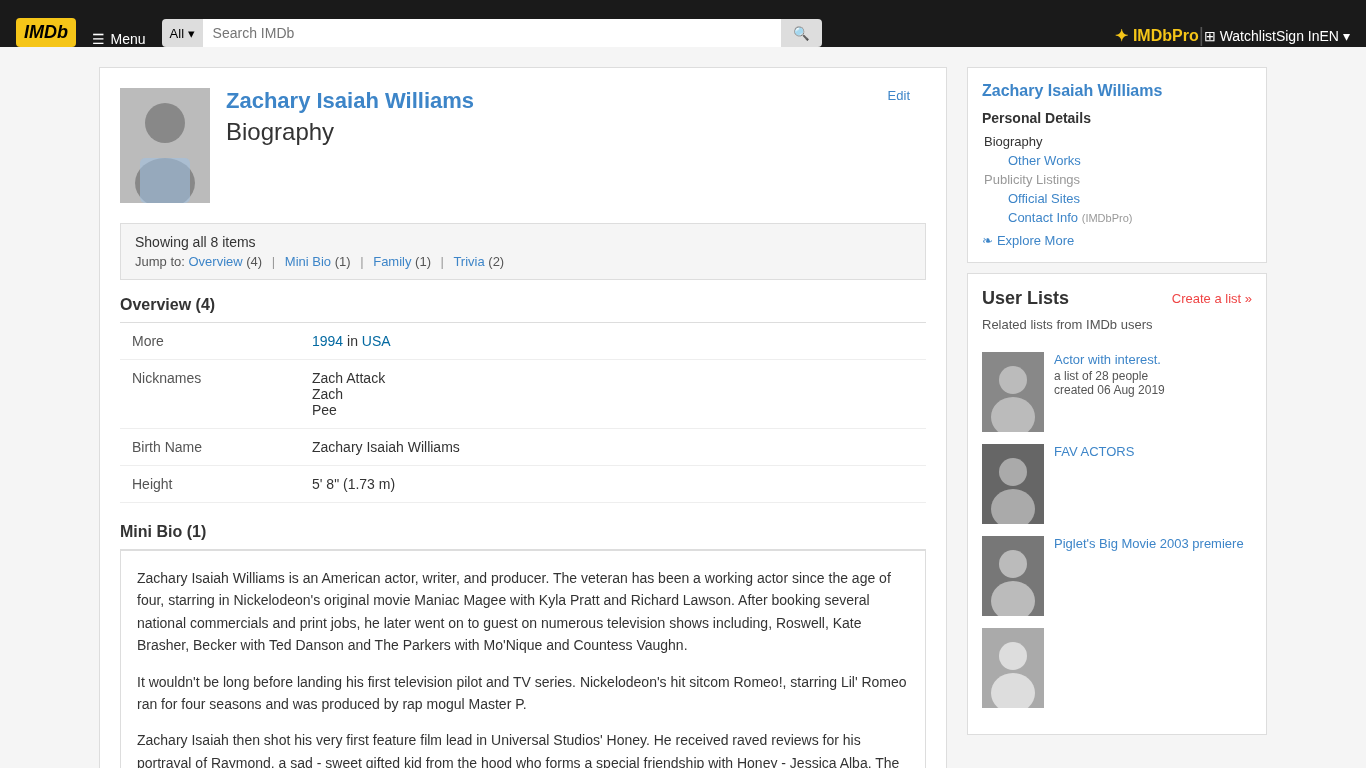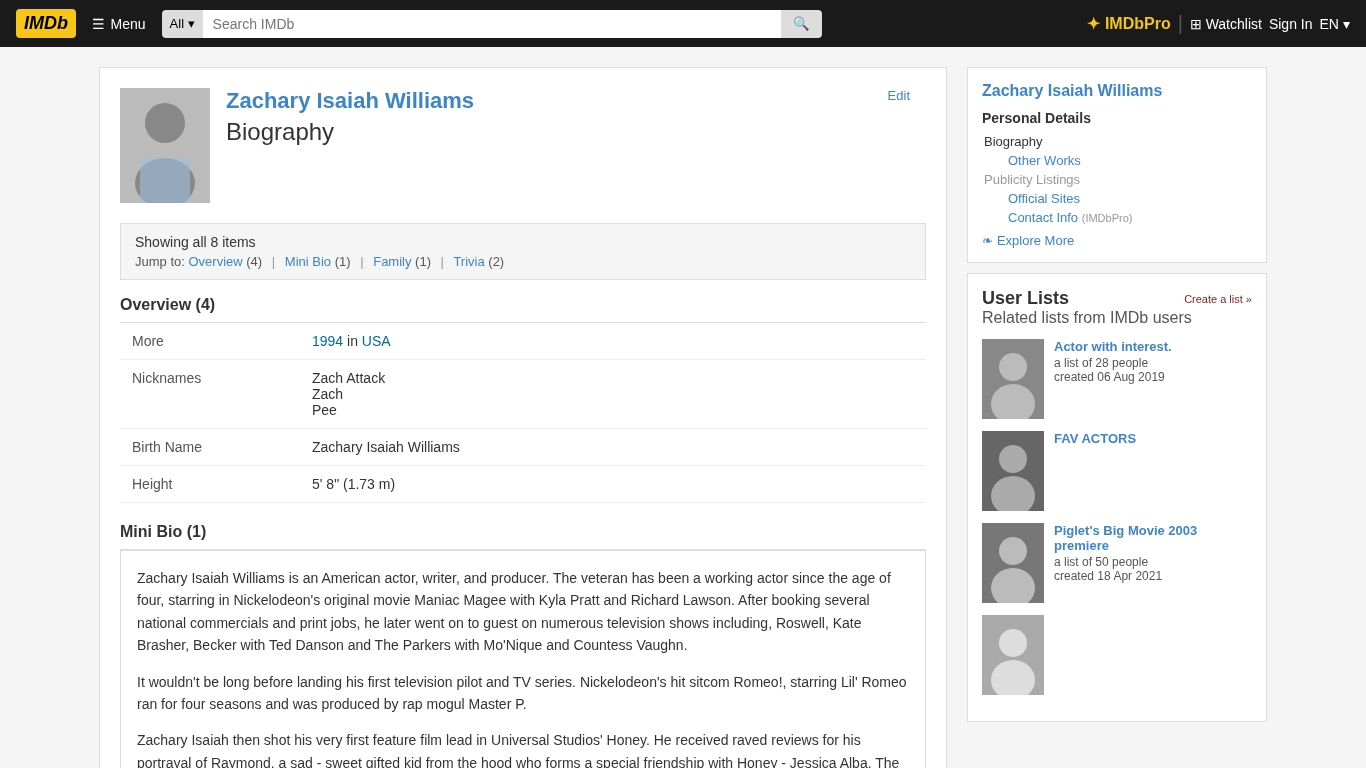--- a/index.html
+++ b/index.html
@@ -3,21 +3,21 @@
   <meta charset="utf-8">
   <style>
     * { margin: 0; padding: 0; box-sizing: border-box; }
     body { font-family: Arial, Helvetica, sans-serif; font-size: 14px; background: #f5f5f5; color: #333; }
 
     
     .header {
       background: #1a1a1a;
       height: 47px;
       display: flex;
-      align-items: center;
+      align-items: flex-end;
       padding: 0 16px;
       gap: 16px;
       position: sticky;
       top: 0;
       z-index: 100;
     }
     .imdb-logo {
       background: #f5c518;
       color: #000;
       font-weight: 900;
@@ -63,21 +63,21 @@
     .search-btn {
       background: #ddd;
       border: none;
       padding: 0 12px;
       cursor: pointer;
       border-radius: 0 4px 4px 0;
     }
     .header-right {
       display: flex;
       align-items: center;
-      gap: 7px;
+      gap: 0;
       margin-left: auto;
       color: #fff;
     }
     .imdbpro-logo {
       color: #90bbe4;
       font-size: 16px;
       font-weight: bold;
     }
     .imdbpro-logo span { color: #f5c518; }
     .watchlist-btn, .signin-btn, .lang-btn {
@@ -256,54 +256,55 @@
     
     .user-lists-section {
       background: #fff;
       border: 1px solid #ddd;
       padding: 14px;
     }
     .user-lists-header {
       display: flex;
       justify-content: space-between;
       align-items: center;
+      margin-bottom: 8px;
     }
     .user-lists-title {
       font-size: 18px;
       font-weight: bold;
       color: #333;
     }
     .create-list-link {
-      color: #7f1d1d;
-      font-size: 11px;
+      color: #ef4444;
+      font-size: 13px;
       text-decoration: none;
     }
     .related-lists-text {
-      font-size: 16px;
+      font-size: 13px;
       color: #555;
-      margin-bottom: 12px;
+      margin-bottom: 20px;
     }
     .list-item {
       display: flex;
       gap: 10px;
       margin-bottom: 12px;
       align-items: flex-start;
     }
     .list-thumb {
       width: 62px;
       height: 80px;
       flex-shrink: 0;
       overflow: hidden;
       background: #888;
     }
     .list-info { flex: 1; }
     .list-title {
       color: #3d85c8;
       font-size: 13px;
-      font-weight: bold;
+      font-weight: normal;
       text-decoration: none;
       display: block;
       margin-bottom: 2px;
     }
     .list-meta {
       font-size: 12px;
       color: #555;
     }
 
     
@@ -491,24 +492,20 @@
       <div class="list-item">
         <div class="list-thumb thumb-3">
           <svg width="62" height="80" viewBox="0 0 62 80">
               <rect width="62" height="80" fill="#777"></rect>
               <circle cx="31" cy="28" r="14" fill="#bbb"></circle>
               <ellipse cx="31" cy="65" rx="22" ry="20" fill="#bbb"></ellipse>
             </svg>
         </div>
         <div class="list-info">
           <a href="#" class="list-title">Piglet's Big Movie 2003 premiere</a>
-          <div class="list-meta">
-            <span>a list of 50 people</span><br>
-            <span>created 18 Apr 2021</span>
-          </div>
         </div>
       </div>
 
 
       <div class="list-item">
         <div class="list-thumb thumb-5">
           <svg width="62" height="80" viewBox="0 0 62 80">
               <rect width="62" height="80" fill="#aaa"></rect>
               <circle cx="31" cy="28" r="14" fill="#ddd"></circle>
               <ellipse cx="31" cy="65" rx="22" ry="20" fill="#ddd"></ellipse>

